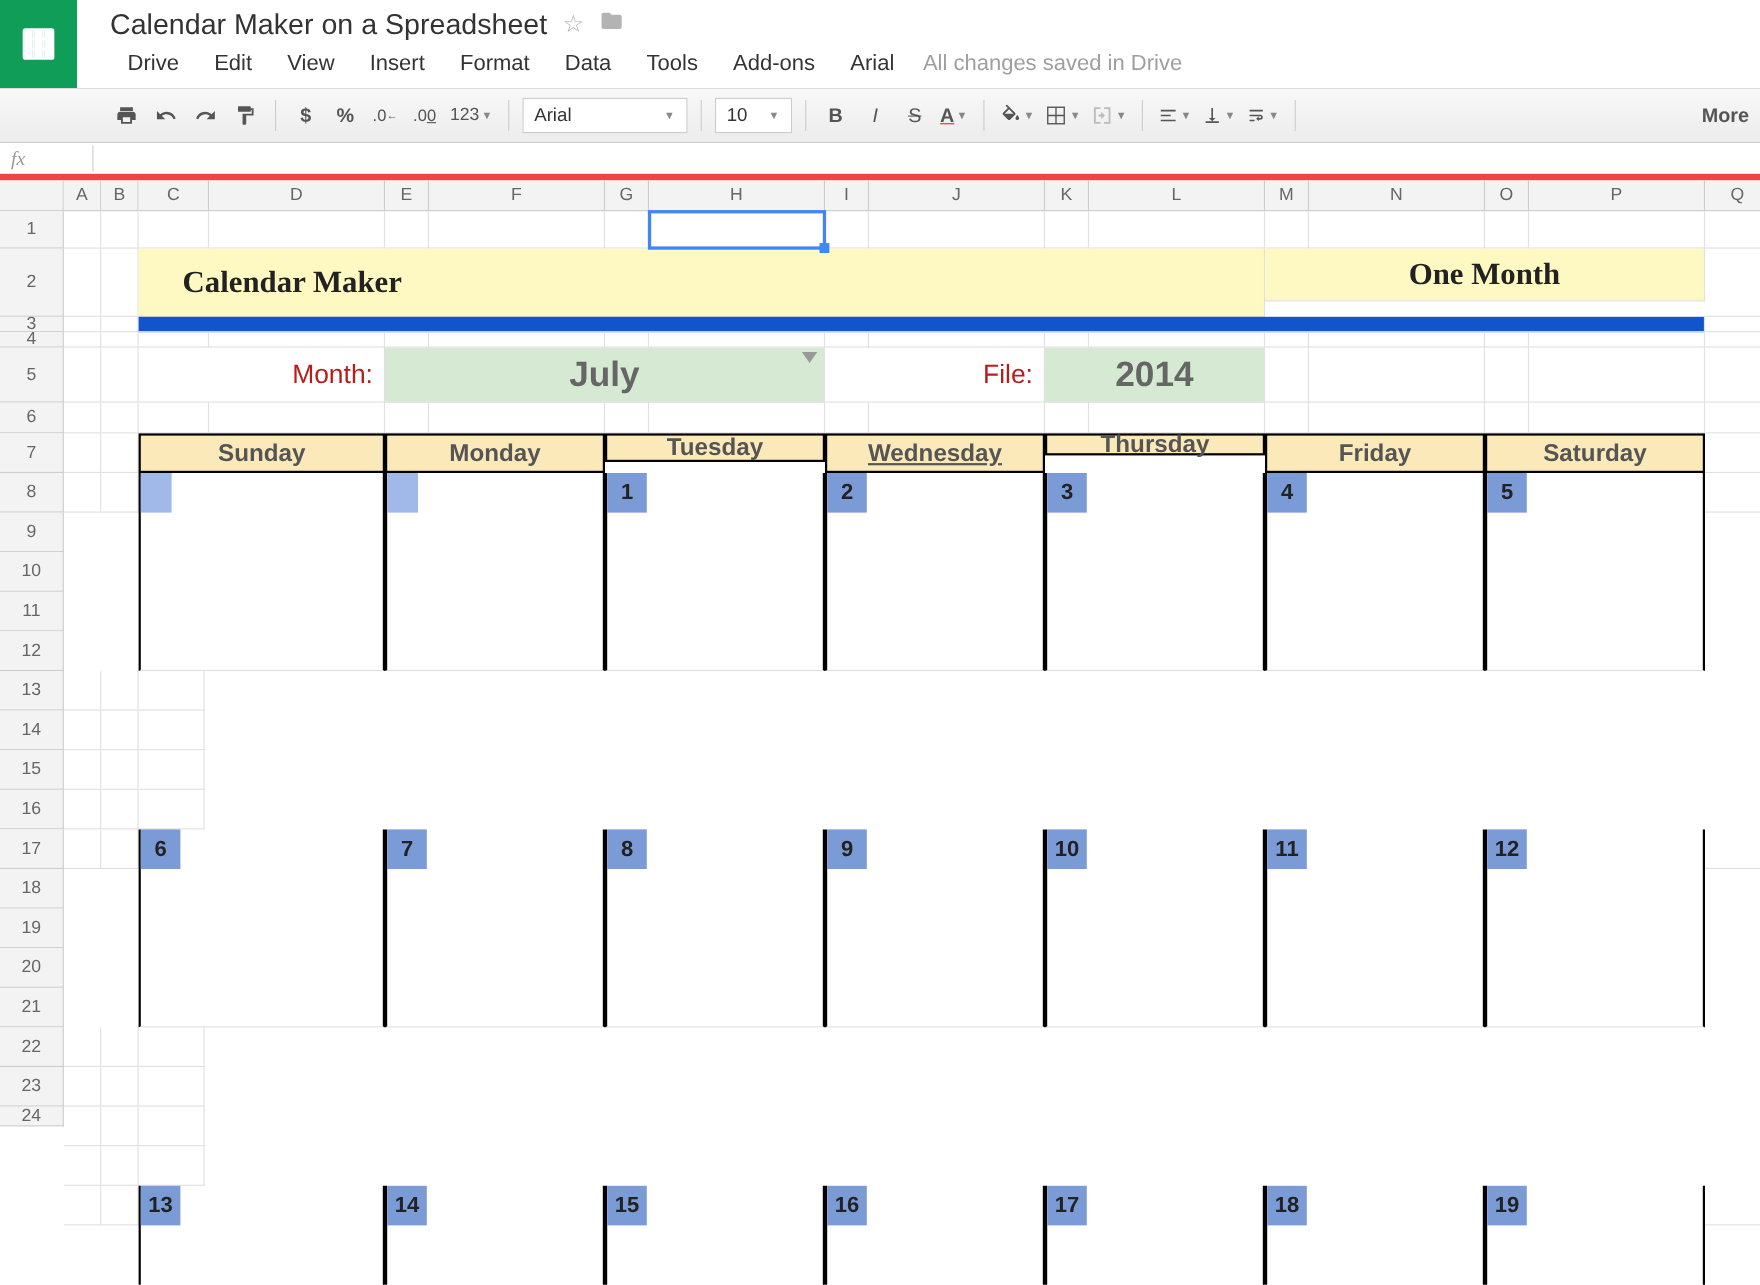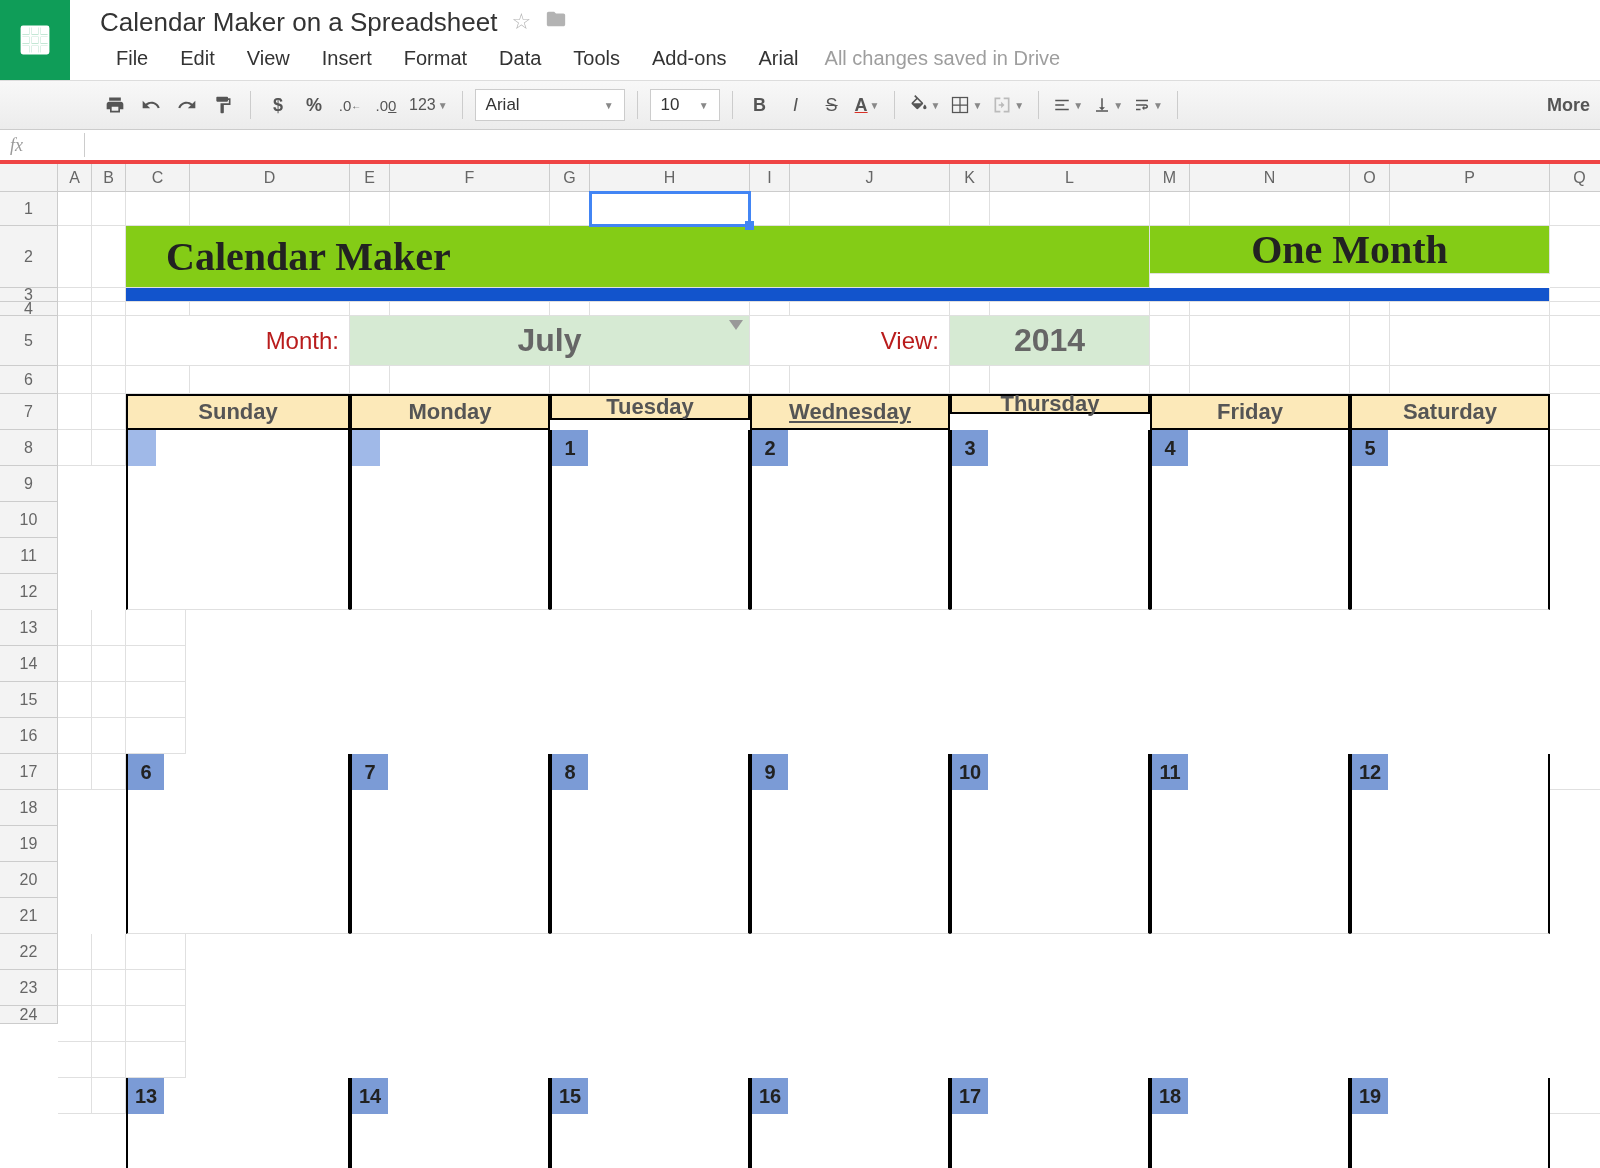--- a/index.html
+++ b/index.html
@@ -25,37 +25,37 @@
 .toolbar { height: 50px; background: linear-gradient(#f8f8f8,#ececec); border-top: 1px solid #ddd; border-bottom: 1px solid #ccc; display: flex; align-items: center; padding: 0 10px 0 100px; gap: 6px; position: relative; }
 .tb-btn { width: 30px; height: 30px; display: flex; align-items: center; justify-content: center; color: #555; font-size: 18px; cursor: pointer; }
 .tb-sep { width: 1px; height: 28px; background: #ccc; margin: 0 6px; }
 .font-select { width: 150px; height: 32px; border: 1px solid #ccc; background: #fff; display: flex; align-items: center; padding: 0 10px; font-size: 17px; color: #333; justify-content: space-between; }
 .size-select { width: 70px; height: 32px; border: 1px solid #ccc; background: #fff; display: flex; align-items: center; padding: 0 10px; font-size: 17px; color: #333; justify-content: space-between; }
 .tb-dd { display: flex; align-items: center; gap: 2px; color: #555; cursor: pointer; padding: 0 2px;}
 .caret { font-size: 10px; color: #888; }
 .more-btn { margin-left: auto; font-size: 18px; font-weight: bold; color: #555; cursor: pointer; }
 
 
-.fx-bar { height: 34px; border-bottom: 4px solid #ef4444; display: flex; align-items: center; padding: 0 10px; gap: 24px; }
+.fx-bar { height: 34px; border-bottom: 6px solid #ef4444; display: flex; align-items: center; padding: 0 10px; gap: 24px; }
 .fx-label { font-style: italic; font-family: 'Times New Roman', serif; font-size: 18px; color: #999; width: 50px; }
 .fx-input { flex: 1; border: none; outline: none; font-size: 15px; }
 .fx-divider { width: 1px; height: 24px; background: #ccc; margin-right: 10px; }
 
 
 .grid { position: relative; }
 .corner { position: absolute; left: 0; top: 0; width: 58px; height: 28px; background: #f3f3f3; border-right: 1px solid #ccc; border-bottom: 1px solid #ccc; }
 .col-headers { position: absolute; left: 58px; top: 0; height: 28px; display: flex; }
 .ch { background: #f3f3f3; border-right: 1px solid #ccc; border-bottom: 1px solid #ccc; font-size: 16px; color: #666; display: flex; align-items: center; justify-content: center; }
 .row-headers { position: absolute; left: 0; top: 28px; width: 58px; }
 .rh { background: #f3f3f3; border-right: 1px solid #ccc; border-bottom: 1px solid #ccc; font-size: 16px; color: #666; display: flex; align-items: center; justify-content: center; }
 .cells { position: absolute; left: 58px; top: 28px; }
 .cell-row { display: flex; }
 .cell { border-right: 1px solid #e0e0e0; border-bottom: 1px solid #e0e0e0; position: relative; }
 
-.banner { background: #84cc16; font-family: Georgia, 'Times New Roman', serif; font-size: 40px; font-weight: bold; color: #222; display: flex; align-items: center; padding-left: 40px; }
+.banner { background: #fef9c3; font-family: Georgia, 'Times New Roman', serif; font-size: 28px; font-weight: bold; color: #222; display: flex; align-items: center; padding-left: 40px; }
 .banner-right { justify-content: center; padding-left: 0; }
 .blue-bar { background: #1254cc; }
 .label-txt { font-size: 24px; color: #b91c1c; display: flex; align-items: center; justify-content: flex-end; padding-right: 10px; }
 .month-val { background: #d6ead3; font-size: 32px; font-weight: bold; color: #666; display: flex; align-items: center; justify-content: center; position: relative; }
 .month-val .dd-tri { position: absolute; right: 6px; top: 4px; width: 0; height: 0; border-left: 7px solid transparent; border-right: 7px solid transparent; border-top: 10px solid #999; }
 .year-val { background: #d6ead3; font-size: 32px; font-weight: bold; color: #666; display: flex; align-items: center; justify-content: center; }
 .dow-hdr { background: #fce9b9; border: 2px solid #000; font-size: 22px; font-weight: bold; color: #555; display: flex; align-items: center; justify-content: center; }
 .cal-cell { border-left: 2px solid #000; border-right: 2px solid #000; }
 .day-badge { position: absolute; left: 0; top: 0; background: #7b9bd6; width: 36px; height: 100%; font-size: 20px; font-weight: bold; color: #222; display: flex; align-items: center; justify-content: center; }
 .day-badge.empty { background: #a0b9e8; width: 28px; }
@@ -84,21 +84,21 @@
     <div class="title-row">
       <span class="doc-title">Calendar Maker on a Spreadsheet</span>
       <span class="star-icon">☆</span>
       <span class="folder-icon">
         <svg width="22" height="22" viewBox="0 0 24 24" fill="#b3b3b3">
             <path d="M10 4H4c-1.1 0-2 .9-2 2v12c0 1.1.9 2 2 2h16c1.1 0 2-.9 2-2V8c0-1.1-.9-2-2-2h-8l-2-2z"></path>
           </svg>
       </span>
     </div>
     <div class="menus">
-      <span class="menu-item">File</span>
+      <span class="menu-item">Drive</span>
       <span class="menu-item">Edit</span>
       <span class="menu-item">View</span>
       <span class="menu-item">Insert</span>
       <span class="menu-item">Format</span>
       <span class="menu-item">Data</span>
       <span class="menu-item">Tools</span>
       <span class="menu-item">Add-ons</span>
       <span class="menu-item">Arial</span>
       <span class="save-status">All changes saved in Drive</span>
     </div>
@@ -301,21 +301,21 @@
         <div class="cell" style="width: 160px; height: 14px;"></div>
         <div class="cell" style="width: 40px; height: 14px;"></div>
         <div class="cell" style="width: 160px; height: 14px;"></div>
         <div class="cell" style="width: 60px; height: 14px;"></div>
       </div>
       <div class="cell-row">
         <div class="cell" style="width: 34px; height: 50px;"></div>
         <div class="cell" style="width: 34px; height: 50px;"></div>
         <div class="cell label-txt" style="width: 224px; height: 50px;">Month:</div>
         <div class="cell month-val" style="width: 400px; height: 50px;">July<div class="dd-tri"></div></div>
-        <div class="cell label-txt" style="width: 200px; height: 50px;">View:</div>
+        <div class="cell label-txt" style="width: 200px; height: 50px;">File:</div>
         <div class="cell year-val" style="width: 200px; height: 50px;">2014</div>
         <div class="cell" style="width: 40px; height: 50px;"></div>
         <div class="cell" style="width: 160px; height: 50px;"></div>
         <div class="cell" style="width: 40px; height: 50px;"></div>
         <div class="cell" style="width: 160px; height: 50px;"></div>
         <div class="cell" style="width: 60px; height: 50px;"></div>
       </div>
       <div class="cell-row">
         <div class="cell" style="width: 34px; height: 28px;"></div>
         <div class="cell" style="width: 34px; height: 28px;"></div>

